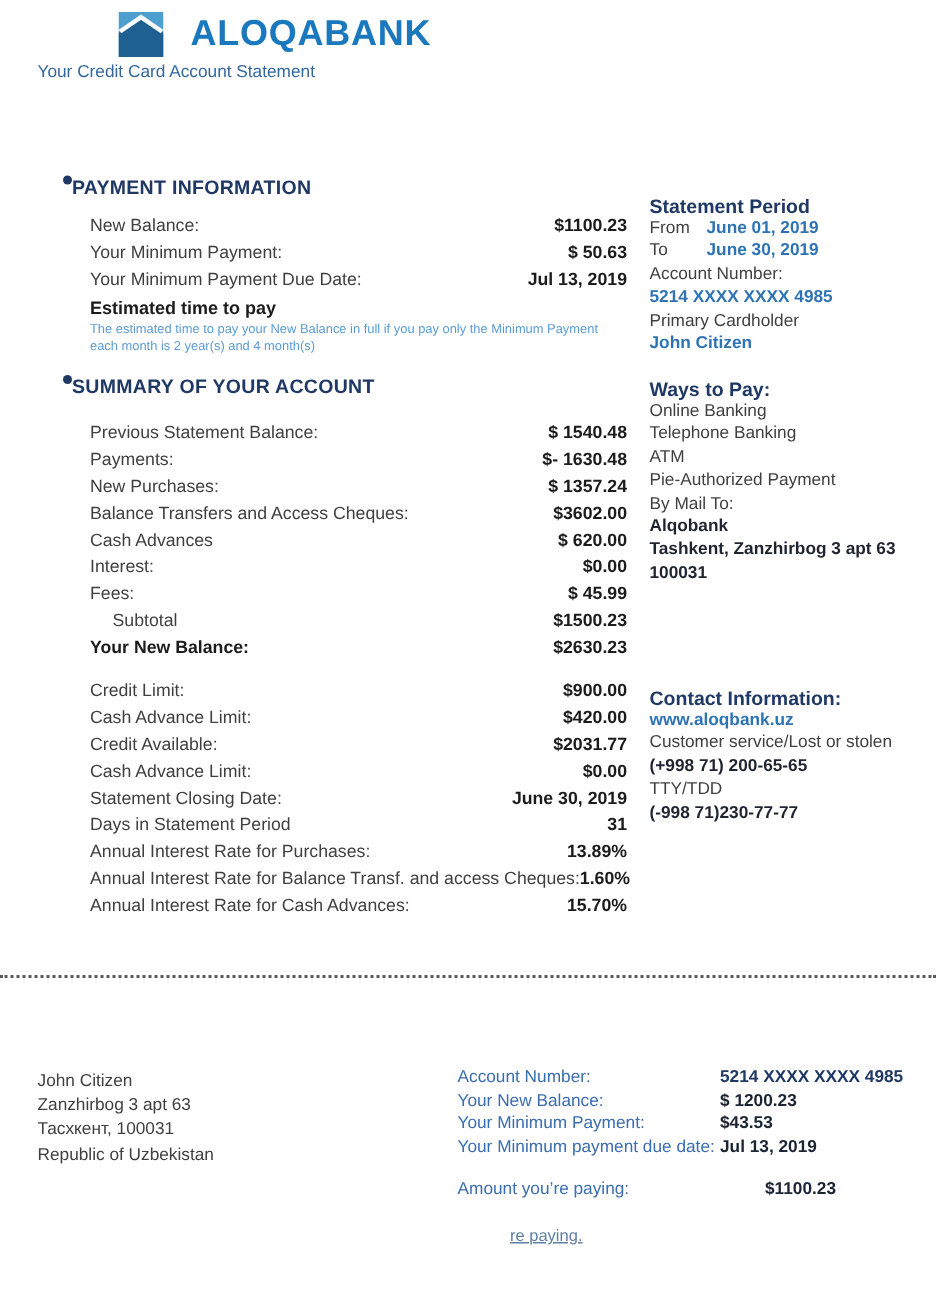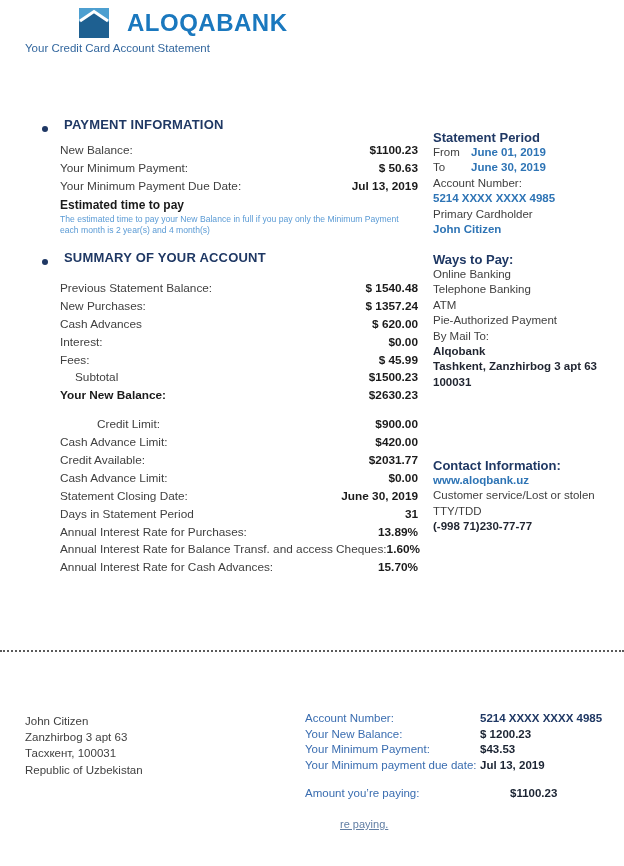--- a/index.html
+++ b/index.html
@@ -15,36 +15,36 @@
   .header { position:absolute; left:33px; top:8px; }
   .logo-row { display:flex; align-items:center; gap:18px;padding-left:46px; }
   .logo-icon { width:30px; height:30px; display:block; }
   .bank-name {
     font-size:24px; font-weight:800; letter-spacing:0.5px;
     color:#1a78be;
   }
   .tagline { margin-top:4px; margin-left:-8px; font-size:11.5px; color:#33679e; }
 
   
-  .sec-head { display:flex; align-items:flex-end; gap:16px; margin-left:-18px; }
+  .sec-head { display:flex; align-items:flex-start; gap:0; margin-left:-18px; }
   .bullet {
     width:6px; height:6px; border-radius:50%;
     background:#1f3864; flex:0 0 auto;
   }
   .sec-title { font-size:13px; font-weight:700; color:#1f3864; letter-spacing:0.2px; }
 
   
   .block { position:absolute; }
   .rows { margin-top:11px; }
   .row { display:flex; justify-content:space-between; height:17.9px; font-size:11.8px; }
   .row .lbl { color:#3f3f3f; white-space:nowrap; }
   .row .val { color:#1b1b1b; font-weight:700; white-space:nowrap; }
   .row.indent .lbl { padding-left:15px; }
   .row.bold-label .lbl { font-weight:700; color:#1b1b1b; }
-  .row.gap-above { margin-top:11px;margin-left:37px; }
+  .row.gap-above { margin-top:11px; }
 
   .est-title { font-size:12px; font-weight:700; color:#1b1b1b; margin-top:1px; }
   .est-note { font-size:8.6px; color:#5b9bd5; line-height:11.5px; margin-top:2px; }
 
   
   .side-block { position:absolute; left:433px; width:188px; font-size:11.5px; }
   .side-title { font-weight:700; color:#1f3864; font-size:13px; }
   .side-line { line-height:15.4px; color:#3f3f3f; }
   .side-line.blue-bold { color:#2e74b5; font-weight:700; }
   .side-line.dark-bold { color:#1f2430; font-weight:700; }
@@ -127,22 +127,30 @@
   <div class="sec-head">
     <span class="bullet"></span>
     <span class="sec-title">SUMMARY OF YOUR ACCOUNT</span>
   </div>
   <div class="rows" style="margin-top:16px;">
     <div class="row">
       <span class="lbl">Previous Statement Balance:</span>
       <span class="val">$ 1540.48</span>
     </div>
     <div class="row">
+      <span class="lbl">Payments:</span>
+      <span class="val">$- 1630.48</span>
+    </div>
+    <div class="row">
       <span class="lbl">New Purchases:</span>
       <span class="val">$ 1357.24</span>
+    </div>
+    <div class="row">
+      <span class="lbl">Balance Transfers and Access Cheques:</span>
+      <span class="val">$3602.00</span>
     </div>
     <div class="row">
       <span class="lbl">Cash Advances</span>
       <span class="val">$ 620.00</span>
     </div>
     <div class="row">
       <span class="lbl">Interest:</span>
       <span class="val">$0.00</span>
     </div>
     <div class="row">
@@ -206,20 +214,21 @@
   <div class="side-line">By Mail To:</div>
   <div class="side-line dark-bold">Alqobank</div>
   <div class="side-line dark-bold">Tashkent, Zanzhirbog 3 apt 63</div>
   <div class="side-line dark-bold">100031</div>
 </div>
 
 <div class="side-block" style="top:458px;">
   <div class="side-title">Contact Information:</div>
   <div class="side-line blue-bold">www.aloqbank.uz</div>
   <div class="side-line">Customer service/Lost or stolen</div>
+  <div class="side-line dark-bold">(+998 71) 200-65-65</div>
   <div class="side-line">TTY/TDD</div>
   <div class="side-line dark-bold">(-998 71)230-77-77</div>
 </div>
 
 <div class="tearoff"></div>
 
 <div class="payer-address">
   <div>John Citizen</div>
   <div>Zanzhirbog 3 apt 63</div>
   <div>Тасхкент, 100031</div>

